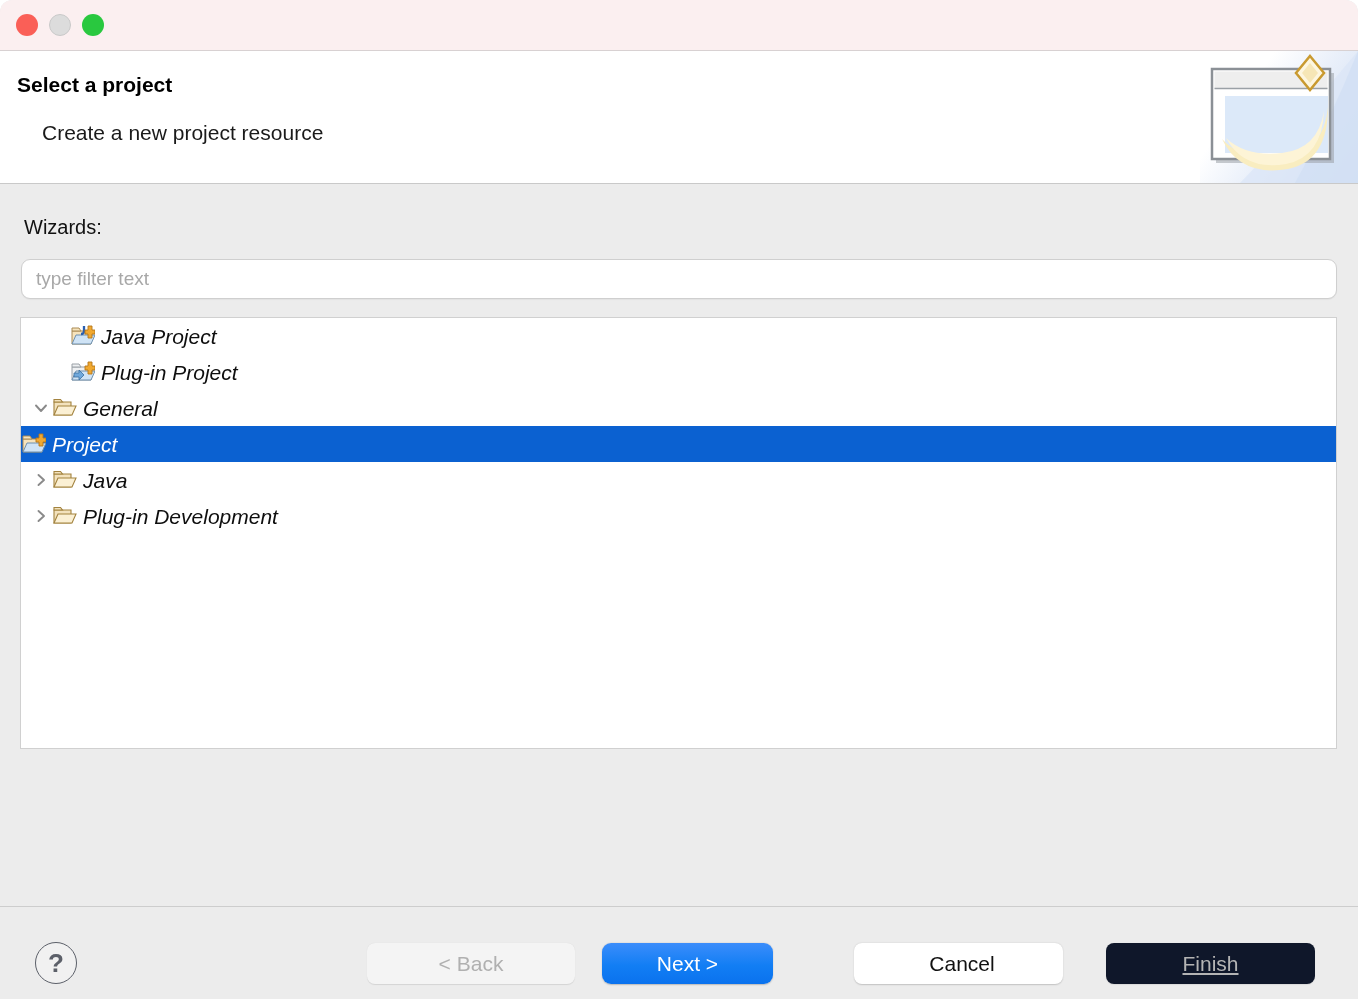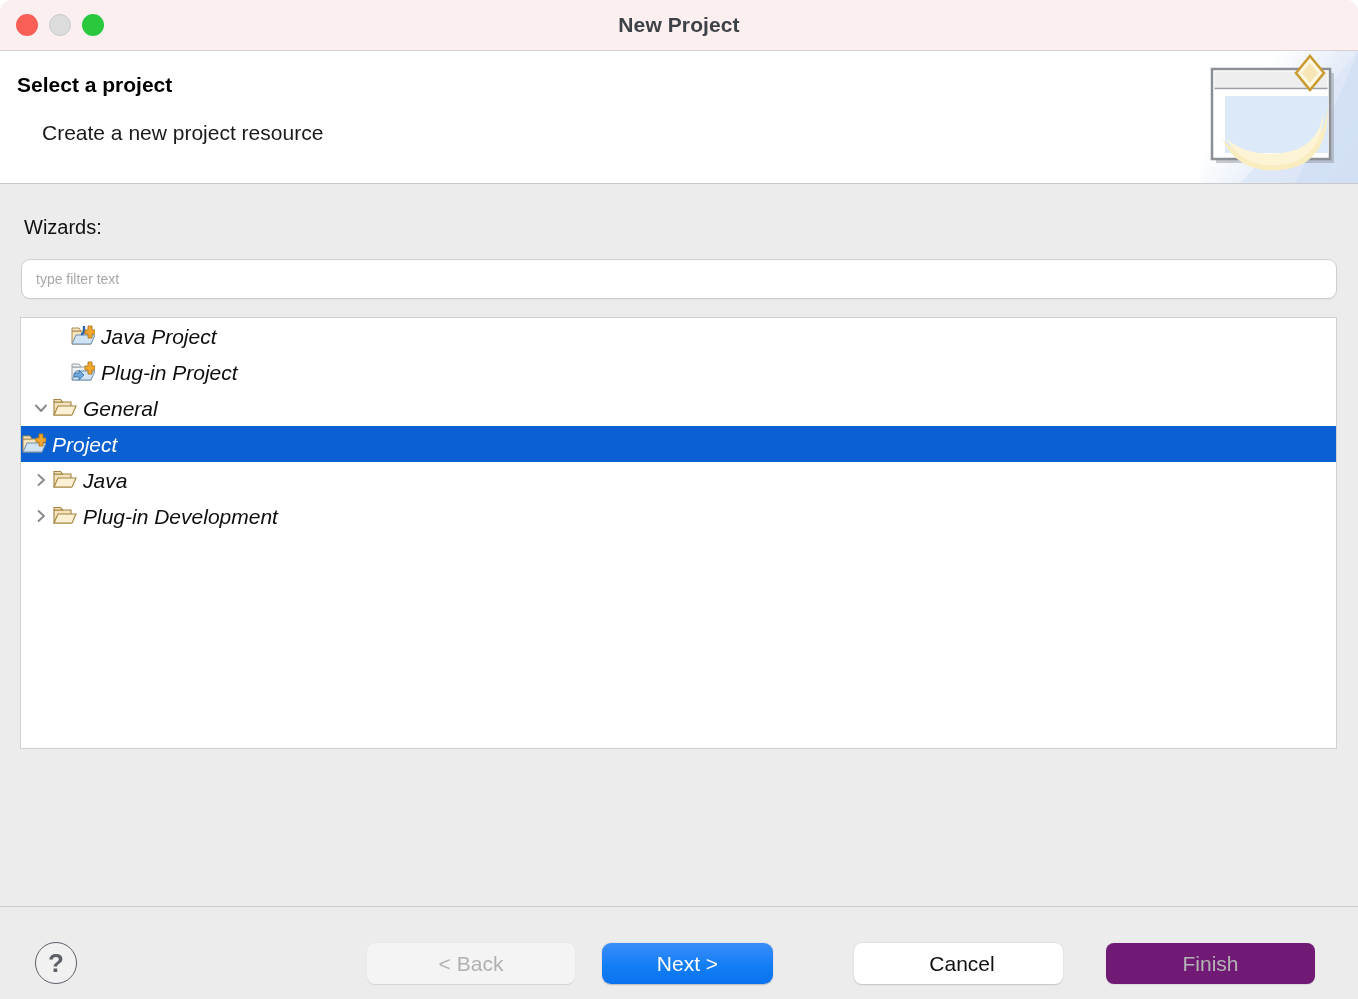--- a/index.html
+++ b/index.html
@@ -99,21 +99,21 @@
     color: #111;
   }
   .filter-field {
     position: absolute;
     left: 21px; top: 75px;
     width: 1316px; height: 40px;
     background: #ffffff;
     border: 1px solid #cfcfcf;
     border-radius: 9px;
     padding: 0 14px;
-    font-size: 14px;
+    font-size: 19px;
     color: #111;
     font-family: "Liberation Sans", sans-serif;
     box-shadow: 0 1px 1px rgba(0,0,0,0.045);
     outline: none;
   }
   .filter-field::placeholder { color: #a8a8a8; }
 
   .tree {
     position: absolute;
     left: 20px; top: 133px;
@@ -211,37 +211,37 @@
   }
   .btn.cancel {
     left: 854px; width: 209px;
     background: #ffffff;
     color: #111111;
     box-shadow: 0 0.5px 1.5px rgba(0,0,0,0.18);
     padding-left: 13px;
   }
   .btn.finish {
     left: 1106px; width: 209px;
-    background: #701a75;
+    background: #0f172a;
     color: #b4b4b4;
     box-shadow: 0 0.5px 1px rgba(0,0,0,0.08);
+    text-decoration: underline;
   }
 </style>
 </head>
 <body>
 
 <div class="window">
 
   <div class="titlebar">
     <div class="traffic">
       <span class="dot close"></span>
       <span class="dot min"></span>
       <span class="dot max"></span>
     </div>
-    <div class="window-title">New Project</div>
   </div>
 
   <div class="header">
     <div class="header-title">Select a project</div>
     <div class="header-sub">Create a new project resource</div>
     <div class="banner">
       <svg width="158" height="132" viewBox="0 0 158 132">
 
         <path d="M158 0 L158 132 L40 132 Q100 70 158 0 Z" fill="#dbe6f7" opacity="0.75"></path>
         <path d="M158 0 L158 132 L95 132 Q130 70 158 0 Z" fill="#cedef4" opacity="0.6"></path>

